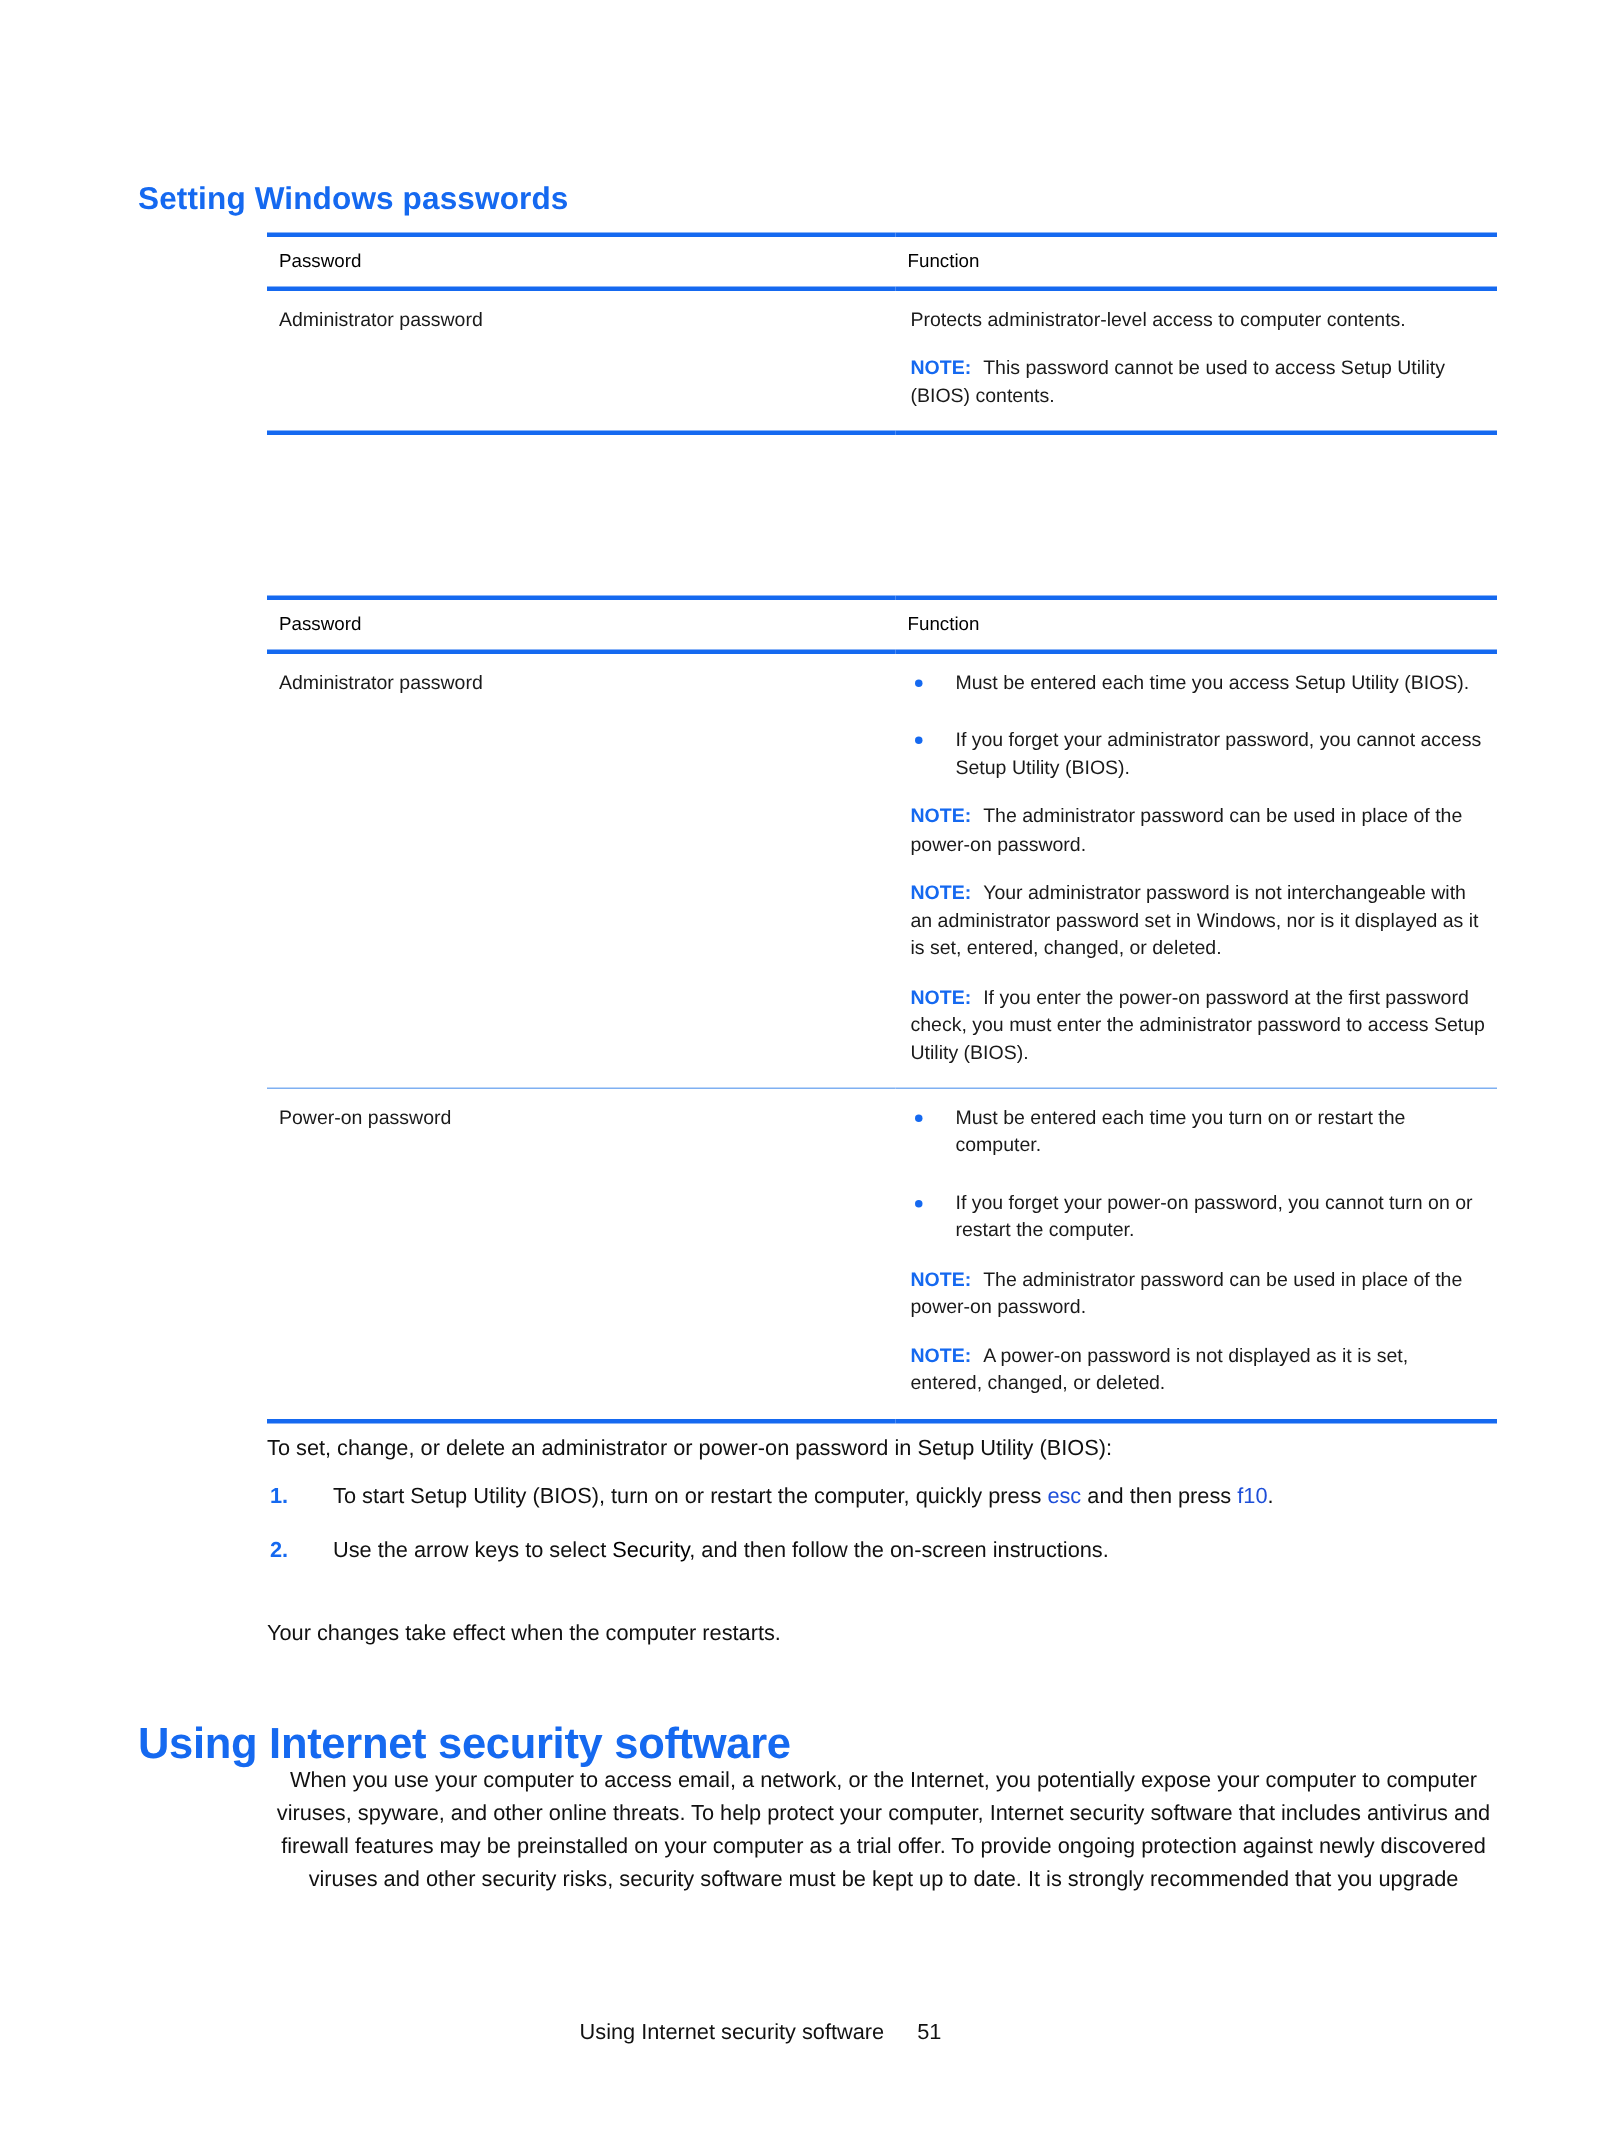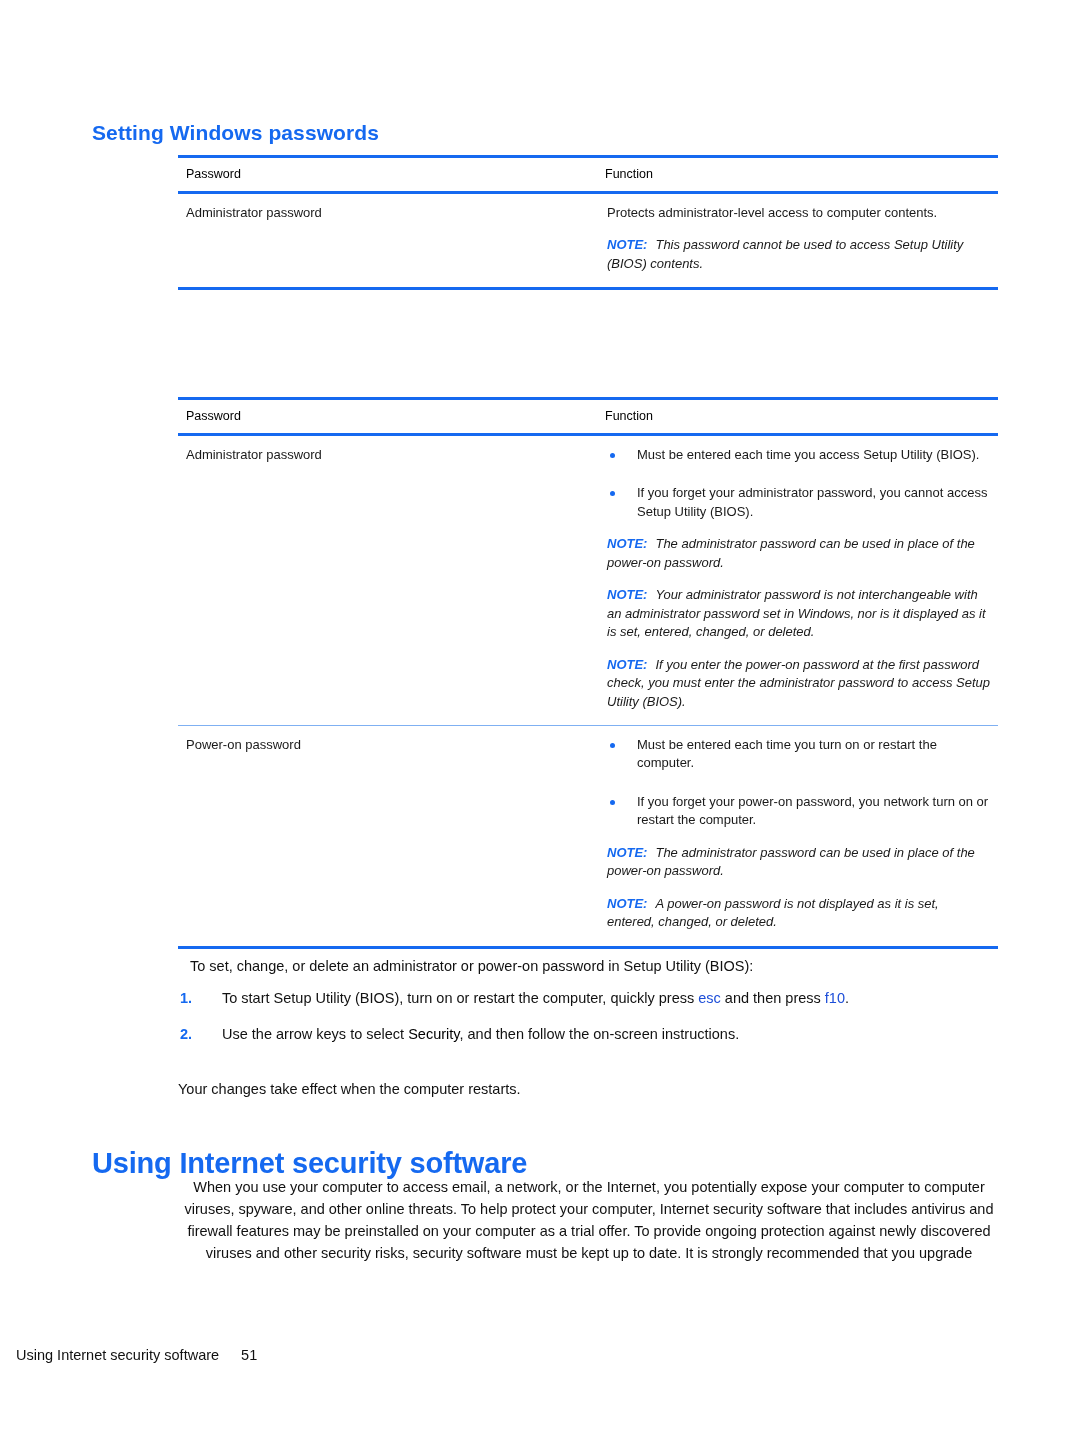--- a/index.html
+++ b/index.html
@@ -98,21 +98,20 @@
     width: 5px;
     height: 5px;
     border-radius: 50%;
     background: #1569f0;
   }
 
   
   .note {
     margin: 14px 0 0 0;
     line-height: 1.42;
-    font-style: italic;
   }
   .note:first-child { margin-top: 0; }
   .note-label {
     color: #1569f0;
     font-weight: bold;
     margin-right: 8px;
   }
   .cell-p { margin: 0; line-height: 1.42; }
 
   
@@ -155,21 +154,21 @@
   .kw { color: #1d4ed8; }
   .bold { font-weight: normal; color: #000; }
 
   
   .footer {
     position: absolute;
     left: 0;
     right: 0;
     top: 1347px;
     padding-right: 82px;
-    text-align: left;
+    text-align: center;
     font-size: 14.5px;
     color: #111;
     padding-left: 16px;
   }
   .footer .pg { margin-left: 22px; }
 </style>
 </head>
 <body>
 
 <div class="page">
@@ -231,34 +230,34 @@
             <span class="note-label">NOTE:</span><span>If you enter the power-on password at the first password check, you must enter the administrator password to access Setup Utility (BIOS).</span>
           </p>
         </td>
       </tr>
 
       <tr>
         <td>Power-on password</td>
         <td class="fn">
           <ul class="blist">
             <li>Must be entered each time you turn on or restart the computer.</li>
-            <li>If you forget your power-on password, you network turn on or restart the computer.</li>
+            <li>If you forget your power-on password, you cannot turn on or restart the computer.</li>
           </ul>
           <p class="note">
             <span class="note-label">NOTE:</span><span>The administrator password can be used in place of the power-on password.</span>
           </p>
           <p class="note">
             <span class="note-label">NOTE:</span><span>A power-on password is not displayed as it is set, entered, changed, or deleted.</span>
           </p>
         </td>
       </tr>
     </tbody>
   </table>
 
-  <div class="body-text" style="top:955px;margin-left:12px;">To set, change, or delete an administrator or power-on password in Setup Utility (BIOS):</div>
+  <div class="body-text" style="top:955px;">To set, change, or delete an administrator or power-on password in Setup Utility (BIOS):</div>
 
   <ol class="steps" style="top:988px;">
     <li>
       <span class="num">1.</span><span>To start Setup Utility (BIOS), turn on or restart the computer, quickly press </span><span class="kw">esc</span><span> and then press </span><span class="kw">f10</span><span>.</span>
     </li>
     <li>
       <span class="num">2.</span><span>Use the arrow keys to select </span><span class="bold">Security</span><span>, and then follow the on-screen instructions.</span>
     </li>
   </ol>
 

